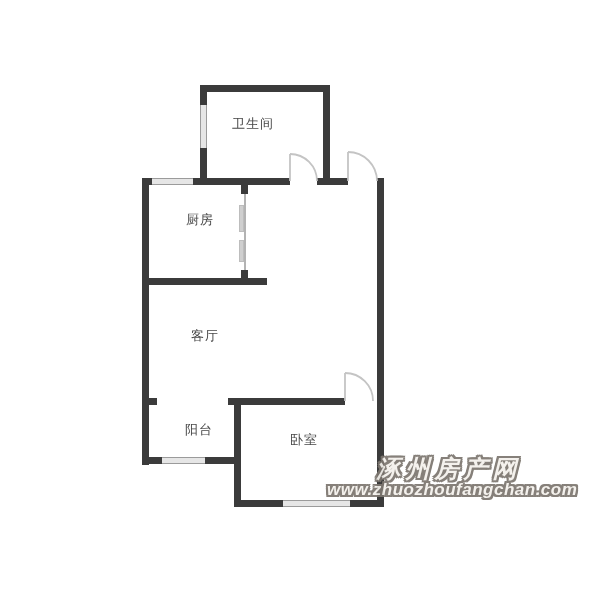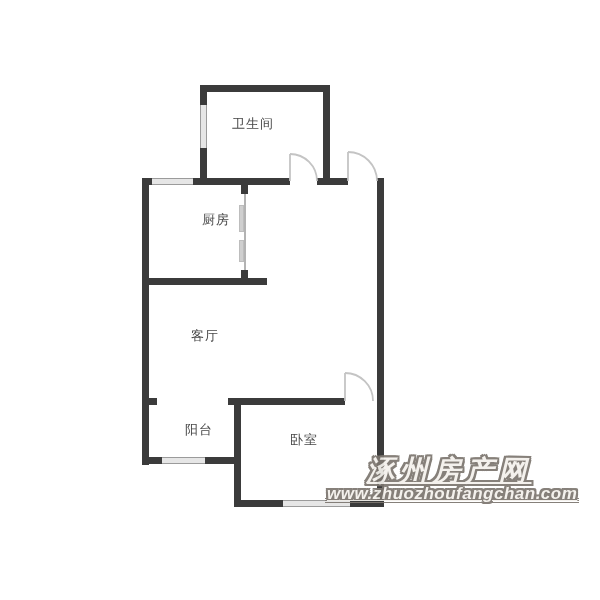--- a/index.html
+++ b/index.html
@@ -28,22 +28,22 @@
   }
   .wm-outline{
     color:var(--wm-fill,#f4f1ec);font-weight:bold;
     text-shadow:
       -2px -2px 0 var(--wm-outline,#7d7770), -2px 0 0 var(--wm-outline,#7d7770),
       -2px 2px 0 var(--wm-outline,#7d7770), 0 -2px 0 var(--wm-outline,#7d7770),
       0 2px 0 var(--wm-outline,#7d7770), 2px -2px 0 var(--wm-outline,#7d7770),
       2px 0 0 var(--wm-outline,#7d7770), 2px 2px 0 var(--wm-outline,#7d7770);
     white-space:nowrap;
   }
-  #watermark-title{font-size:28px;letter-spacing:5px;font-style:italic;text-decoration:underline;}
-  #watermark-url{font-size:17px;letter-spacing:0.5px;font-style:italic;text-decoration:underline;}
+  #watermark-title{font-size:24px;letter-spacing:5px;font-style:italic;}
+  #watermark-url{font-size:17px;letter-spacing:0.5px;font-style:italic;}
 </style>
 </head>
 <body>
 
 <div id="canvas" style="--bg: #ffffff; --wall: #3b3b3b; --window-fill: #e6e6e6; --window-edge: #9b9b9b; --slider-panel: #cfcfcf; --label-text: #474747; --wm-fill: #f4f1ec; --wm-outline: #7d7770;">
   <div id="walls-layer">
       <div class="wall" style="left: 200px; top: 85px; width: 130px; height: 7px;"></div>
       <div class="wall" style="left: 200px; top: 85px; width: 7px; height: 100px;"></div>
       <div class="wall" style="left: 323px; top: 85px; width: 7px; height: 100px;"></div>
       <div class="wall" style="left: 142px; top: 178px; width: 148px; height: 7px;"></div>
@@ -79,21 +79,21 @@
         <path d="M 348 152 L 348 181" fill="none" stroke="#c4c4c4" stroke-width="1.8"></path>
         <path d="M 348 152 A 29 29 0 0 1 377 181" fill="none" stroke="#c4c4c4" stroke-width="1.8"></path>
       </g>
       <g>
         <path d="M 345 373 L 345 401" fill="none" stroke="#c4c4c4" stroke-width="1.8"></path>
         <path d="M 345 373 A 28 28 0 0 1 373 401" fill="none" stroke="#c4c4c4" stroke-width="1.8"></path>
       </g>
     </svg>
   <div id="labels-layer">
       <div class="room-label" style="left: 253px; top: 124px;">卫生间</div>
-      <div class="room-label" style="left: 216px; top: 220px;">厨房</div>
+      <div class="room-label" style="left: 200px; top: 220px;">厨房</div>
       <div class="room-label" style="left: 205px; top: 336px; text-align: right;">客厅</div>
       <div class="room-label" style="left: 199px; top: 430px;">阳台</div>
       <div class="room-label" style="left: 304px; top: 440px; font-family: Liberation Mono, monospace;">卧室</div>
     </div>
 
   <div id="watermark">
     <div id="watermark-title" class="wm-outline">涿州房产网</div>
     <div id="watermark-url" class="wm-outline">www.zhuozhoufangchan.com</div>
   </div>
 </div>

